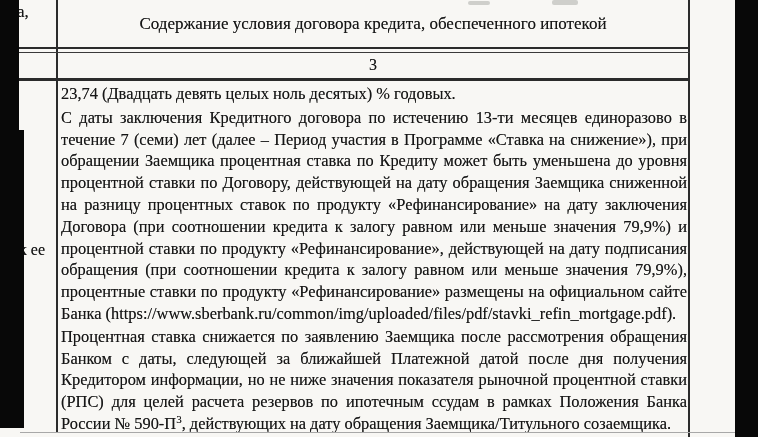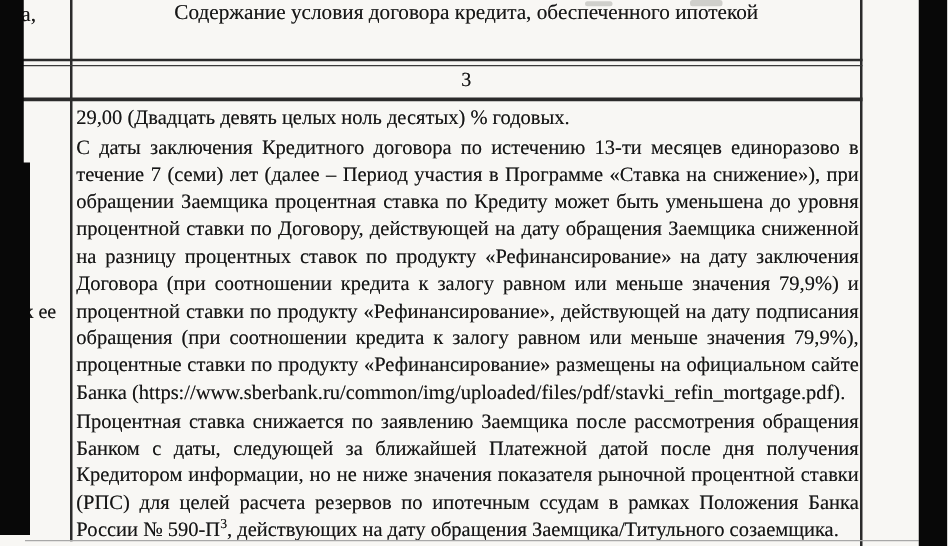--- a/index.html
+++ b/index.html
@@ -24,21 +24,21 @@
   .v-right-border{ left: 688px; top: 0; width: 2px; height: 437px; }
   .h-header-bottom  { left: 0; top: 47px;  width: 690px; height: 2px; }
   .h-number-top     { left: 0; top: 52px;  width: 690px; height: 1px; background:#3a3a3a; }
   .h-number-bottom  { left: 0; top: 78px;  width: 690px; height: 3px; }
   .h-content-bottom { left: 20px; top: 432px; width: 715px; height: 1px; background: #a8a8a8; }
 
   .cell-text { text-shadow: 0 0 0.5px rgba(20,20,20,0.55); }
 
   .header-cell {
     position: absolute; left: 58px; top: 0; width: 630px; height: 47px;
-    display: flex; align-items: flex-start; justify-content: center;
+    display: flex; align-items: center; justify-content: center;
     font-size: 17px;
   }
   .number-cell {
     position: absolute; left: 58px; top: 52px; width: 630px; height: 26px;
     display: flex; align-items: center; justify-content: center;
     font-size: 16px;
   }
   .left-frag-top { position: absolute; left: 17px; top: 2px;   font-size: 17px; z-index: 5; }
   .left-frag-mid { position: absolute; left: 19px; top: 241px; font-size: 16px; z-index: 5; }
 
@@ -78,21 +78,21 @@
 
   <div class="header-cell">
     <span class="cell-text">Содержание условия договора кредита, обеспеченного ипотекой</span>
   </div>
 
   <div class="number-cell">
     <span class="cell-text">3</span>
   </div>
 
   <div class="content-cell cell-text">
-    <p class="rate">29,00 (Двадцать девять целых ноль десятых) % годовых.</p>
+    <p class="rate">23,74 (Двадцать девять целых ноль десятых) % годовых.</p>
     <p class="program">С даты заключения Кредитного договора по истечению 13-ти месяцев единоразово в течение 7 (семи) лет (далее – Период участия в Программе «Ставка на снижение»), при обращении Заемщика процентная ставка по Кредиту может быть уменьшена до уровня процентной ставки по Договору, действующей на дату обращения Заемщика сниженной на разницу процентных ставок по продукту «Рефинансирование» на дату заключения Договора (при соотношении кредита к залогу равном или меньше значения 79,9%) и процентной ставки по продукту «Рефинансирование», действующей на дату подписания обращения (при соотношении кредита к залогу равном или меньше значения 79,9%), процентные ставки по продукту «Рефинансирование» размещены на официальном сайте Банка (https://www.sberbank.ru/common/img/uploaded/files/pdf/stavki_refin_mortgage.pdf).</p>
     <p class="reduction"><span>Процентная ставка снижается по заявлению Заемщика после рассмотрения обращения Банком с даты, следующей за ближайшей Платежной датой после дня получения Кредитором информации, но не ниже значения показателя рыночной процентной ставки (РПС) для целей расчета резервов по ипотечным ссудам в рамках Положения Банка России № 590-П</span><sup>3</sup><span>, действующих на дату обращения Заемщика/Титульного созаемщика.</span></p>
   </div>
 
   <div class="blackbar bar-left-top"></div>
   <div class="blackbar bar-left-mid"></div>
   <div class="blackbar bar-right"></div>
 
 </div>
 

